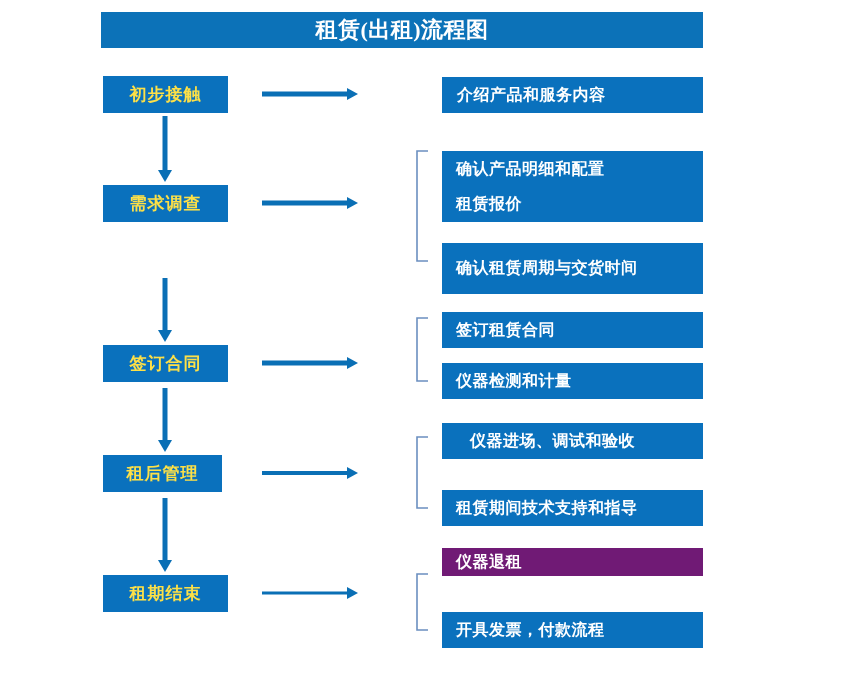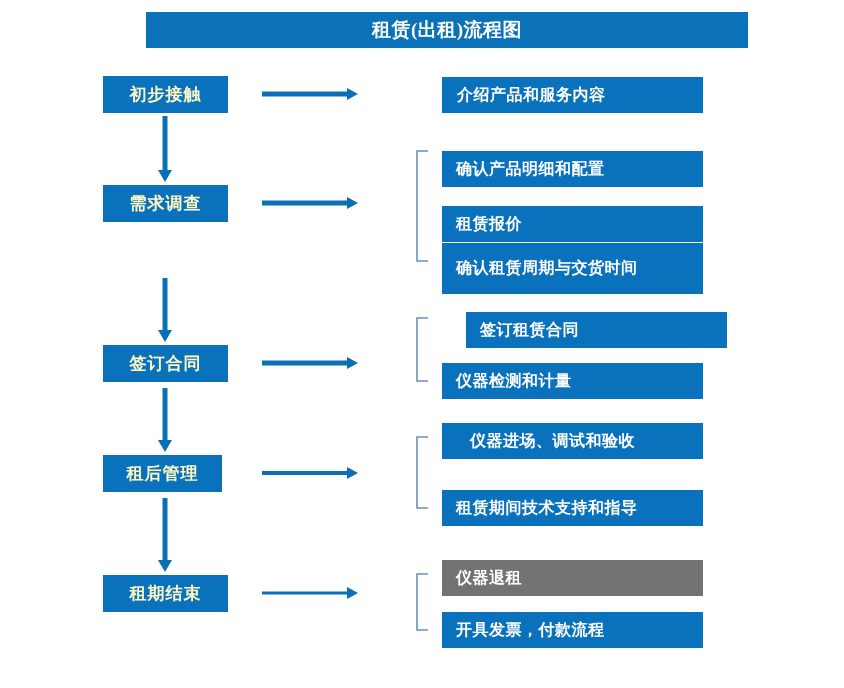--- a/index.html
+++ b/index.html
@@ -26,31 +26,30 @@
     position: absolute;
     left: 101px;
     top: 12px;
     width: 602px;
     height: 36px;
     background: #0c72b8;
     color: #ffffff;
     display: flex;
     align-items: center;
     justify-content: center;
-    font-size: 19px;
+    font-size: 22px;
     font-weight: bold;
     letter-spacing: 0.5px;
-    margin-left: 45px;
   }
 
   
   .stage-box {
     position: absolute;
     background: #0a71bd;
-    color: #fef9c3;
+    color: #fde047;
     display: flex;
     align-items: center;
     justify-content: center;
     font-size: 17px;
     font-weight: bold;
     letter-spacing: 1px;
     white-space: nowrap;
   }
 
   
@@ -131,23 +130,23 @@
   <div id="stage-layer">
       <div class="stage-box" style="left: 103px; top: 76px; width: 125px; height: 37px; background: rgb(10, 113, 189);">初步接触</div>
       <div class="stage-box" style="left: 103px; top: 185px; width: 125px; height: 37px; background: rgb(10, 113, 189); text-align: center;">需求调查</div>
       <div class="stage-box" style="left: 103px; top: 345px; width: 125px; height: 37px; background: rgb(10, 113, 189);">签订合同</div>
       <div class="stage-box" style="left: 103px; top: 455px; width: 119px; height: 37px; background: rgb(10, 113, 189);">租后管理</div>
       <div class="stage-box" style="left: 103px; top: 575px; width: 125px; height: 37px; background: rgb(10, 113, 189);">租期结束</div>
     </div>
   <div id="detail-layer">
       <div class="detail-box" style="left: 442px; top: 77px; width: 261px; height: 36px; background: rgb(10, 113, 189); padding-left: 15px;">介绍产品和服务内容</div>
       <div class="detail-box" style="left: 442px; top: 133px; width: 261px; height: 36px; background: rgb(10, 113, 189); margin-top: 18px;">确认产品明细和配置</div>
-      <div class="detail-box" style="left: 442px; top: 186px; width: 261px; height: 36px; background: rgb(10, 113, 189); margin-top: 20px;">租赁报价</div>
+      <div class="detail-box" style="left: 442px; top: 186px; width: 261px; height: 36px; background: rgb(10, 113, 189);">租赁报价</div>
       <div class="detail-box" style="left: 442px; top: 243px; width: 261px; height: 51px; background: rgb(10, 113, 189);">确认租赁周期与交货时间</div>
-      <div class="detail-box" style="left: 442px; top: 312px; width: 261px; height: 36px; background: rgb(10, 113, 189); margin-left: 24px;">签订租赁合同</div>
+      <div class="detail-box" style="left: 442px; top: 312px; width: 261px; height: 36px; background: rgb(10, 113, 189);">签订租赁合同</div>
       <div class="detail-box" style="left: 442px; top: 363px; width: 261px; height: 36px; background: rgb(10, 113, 189);">仪器检测和计量</div>
       <div class="detail-box" style="left: 442px; top: 423px; width: 261px; height: 36px; background: rgb(10, 113, 189); padding-left: 28px;">仪器进场、调试和验收</div>
       <div class="detail-box" style="left: 442px; top: 490px; width: 261px; height: 36px; background: rgb(10, 113, 189);">租赁期间技术支持和指导</div>
-      <div class="detail-box" style="left: 442px; top: 560px; width: 261px; height: 36px; background: #737373;">仪器退租</div>
+      <div class="detail-box" style="left: 442px; top: 548px; width: 261px; height: 28px; background: #701a75;">仪器退租</div>
       <div class="detail-box" style="left: 442px; top: 612px; width: 261px; height: 36px; background: rgb(10, 113, 189);">开具发票，付款流程</div>
     </div>
 
 </div>
 
 </body></html>

